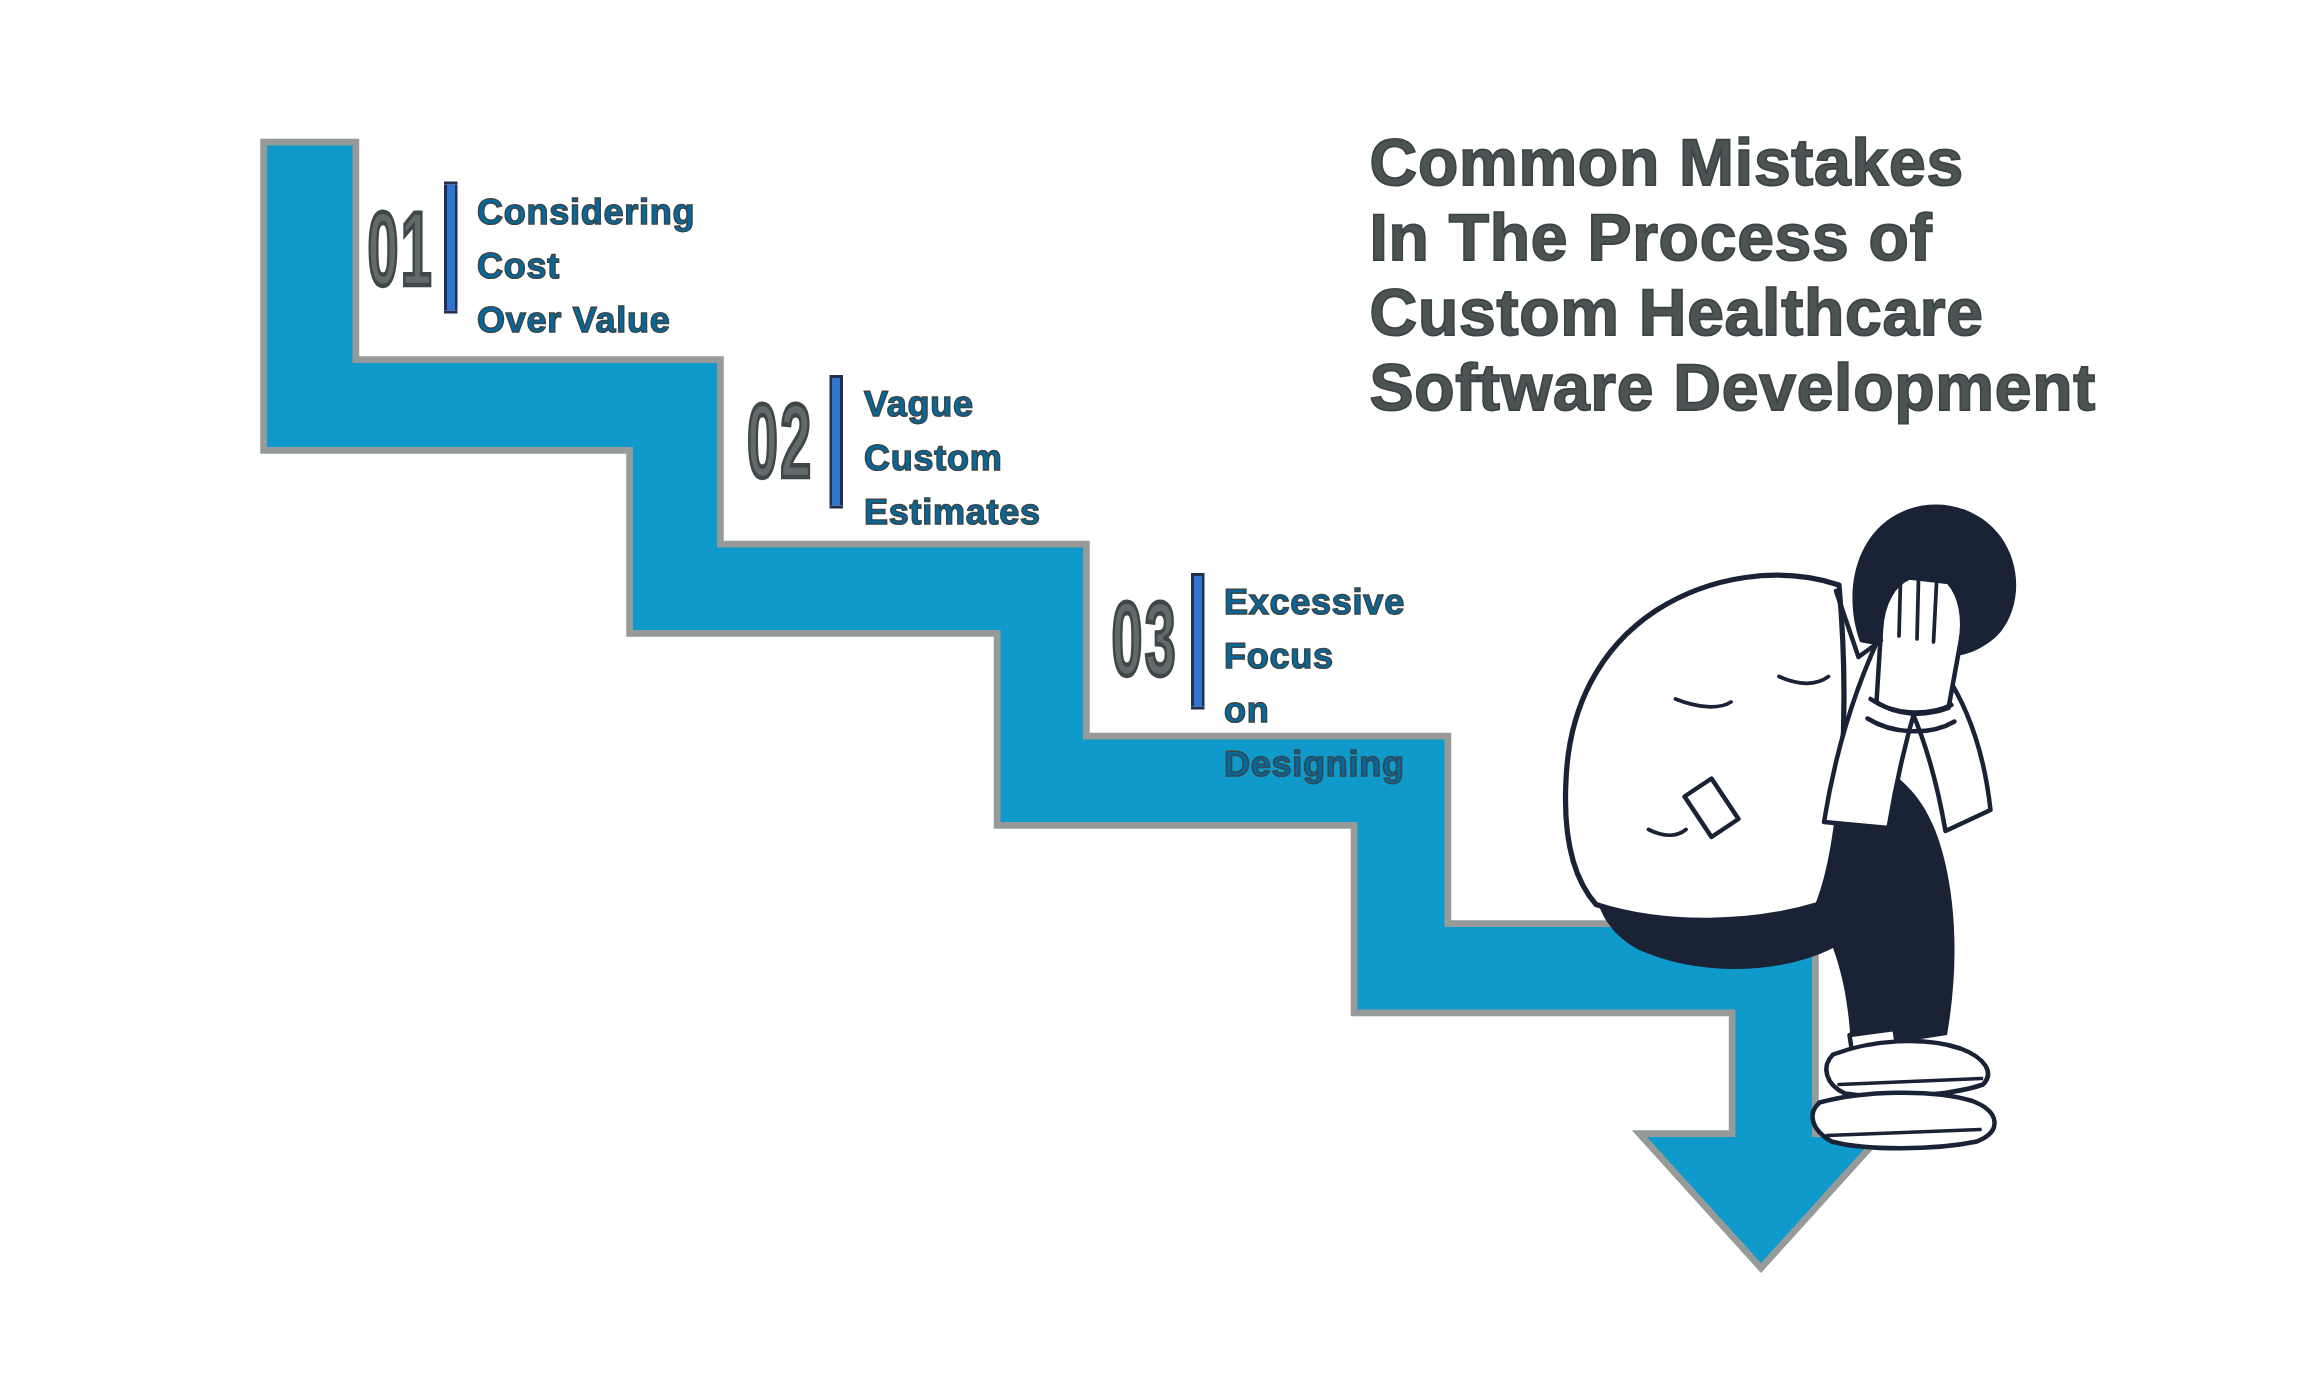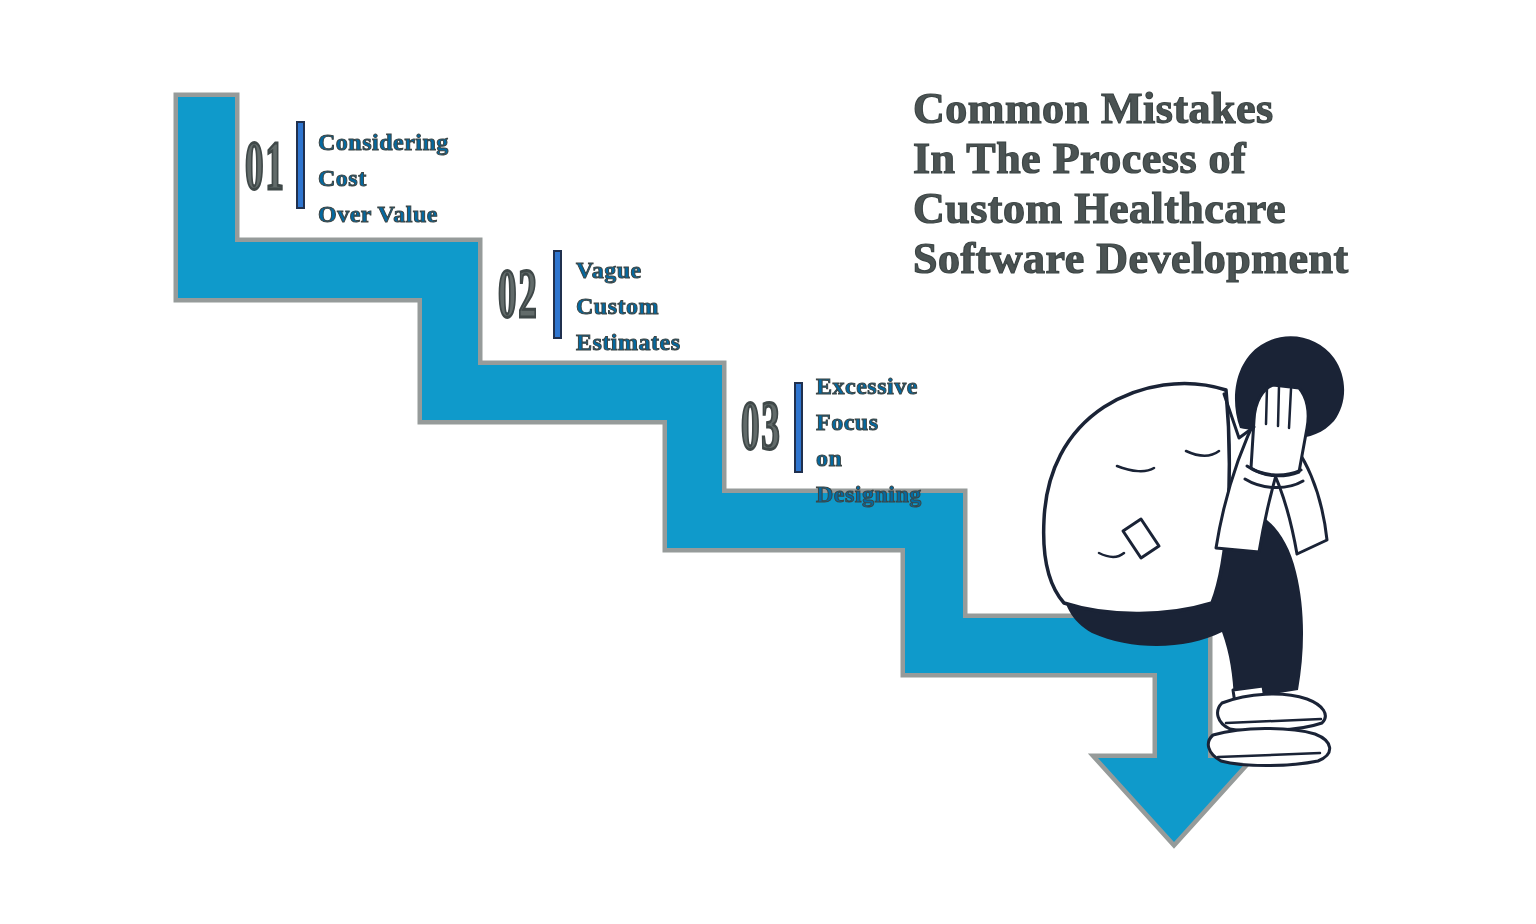--- a/index.html
+++ b/index.html
@@ -1,18 +1,18 @@
 <!DOCTYPE html>
 <html><head>
 <meta charset="utf-8">
 <style>
   html,body { margin:0; padding:0; background:#ffffff; }
   .canvas {
     position:relative; width:1536px; height:924px; background:#ffffff;
-    overflow:hidden; font-family:Liberation Serif, serif;
+    overflow:hidden; font-family:Liberation Sans, sans-serif;
   }
   .stairs-svg { position:absolute; left:0; top:0; width:1536px; height:924px; }
 
   .title {
     position:absolute; left:913px; top:84px;
     font-size:44px; line-height:50px; font-weight:bold;
     color:#4b5353; -webkit-text-stroke:1.2px #3c4545;
     white-space:pre-line; letter-spacing:0.5px;
   }
 
@@ -40,21 +40,21 @@
   #num-1   { left:245px; top:131px; }
   #bar-1   { left:296px; top:121px; height:84px; }
   #label-1 { left:318px; top:124px; }
 
   #num-2   { left:498px; top:259px; }
   #bar-2   { left:553px; top:250px; height:85px; }
   #label-2 { left:576px; top:252px; }
 
   #num-3   { left:741px; top:391px; }
   #bar-3   { left:794px; top:382px; height:87px; }
-  #label-3 { left:816px; top:368px; }
+  #label-3 { left:816px; top:384px; }
 </style>
 </head>
 <body>
 
 <div class="canvas">
 
   <svg class="stairs-svg" viewBox="0 0 1536 924">
 
     <polygon points="178,97 235,97 235,242 478,242 478,365 722,365 722,493 963,493 963,618 1208,618 1208,758 1250,758 1174,842 1098,758 1157,758 1157,673 905,673 905,548 667,548 667,420 422,420 422,298 178,298" fill="none" stroke="#969b9a" stroke-width="9" stroke-linejoin="miter"></polygon>
 

